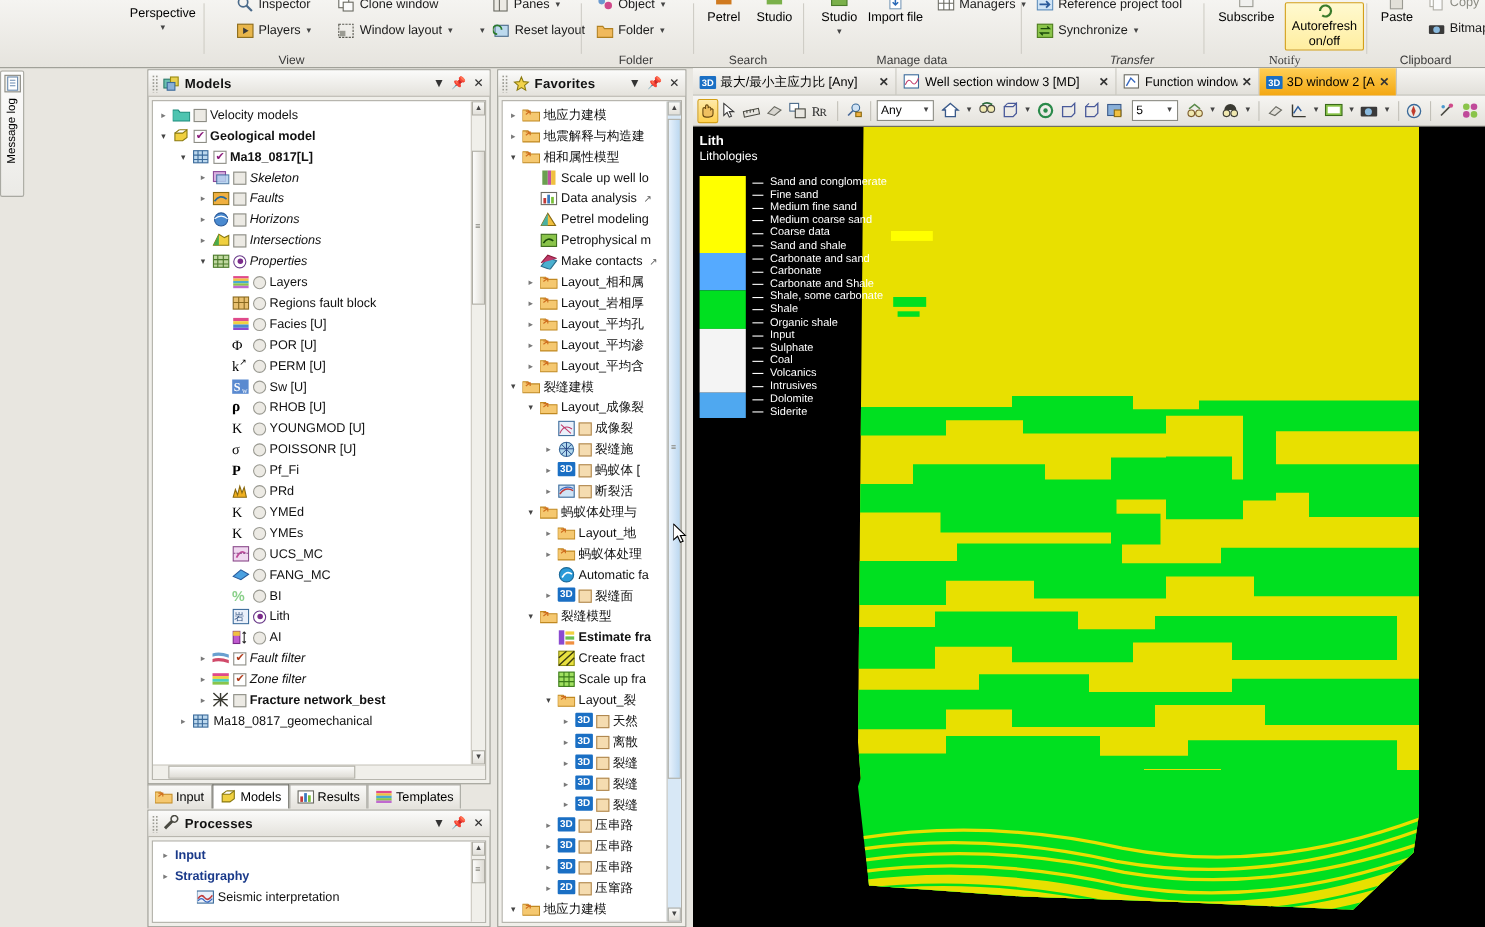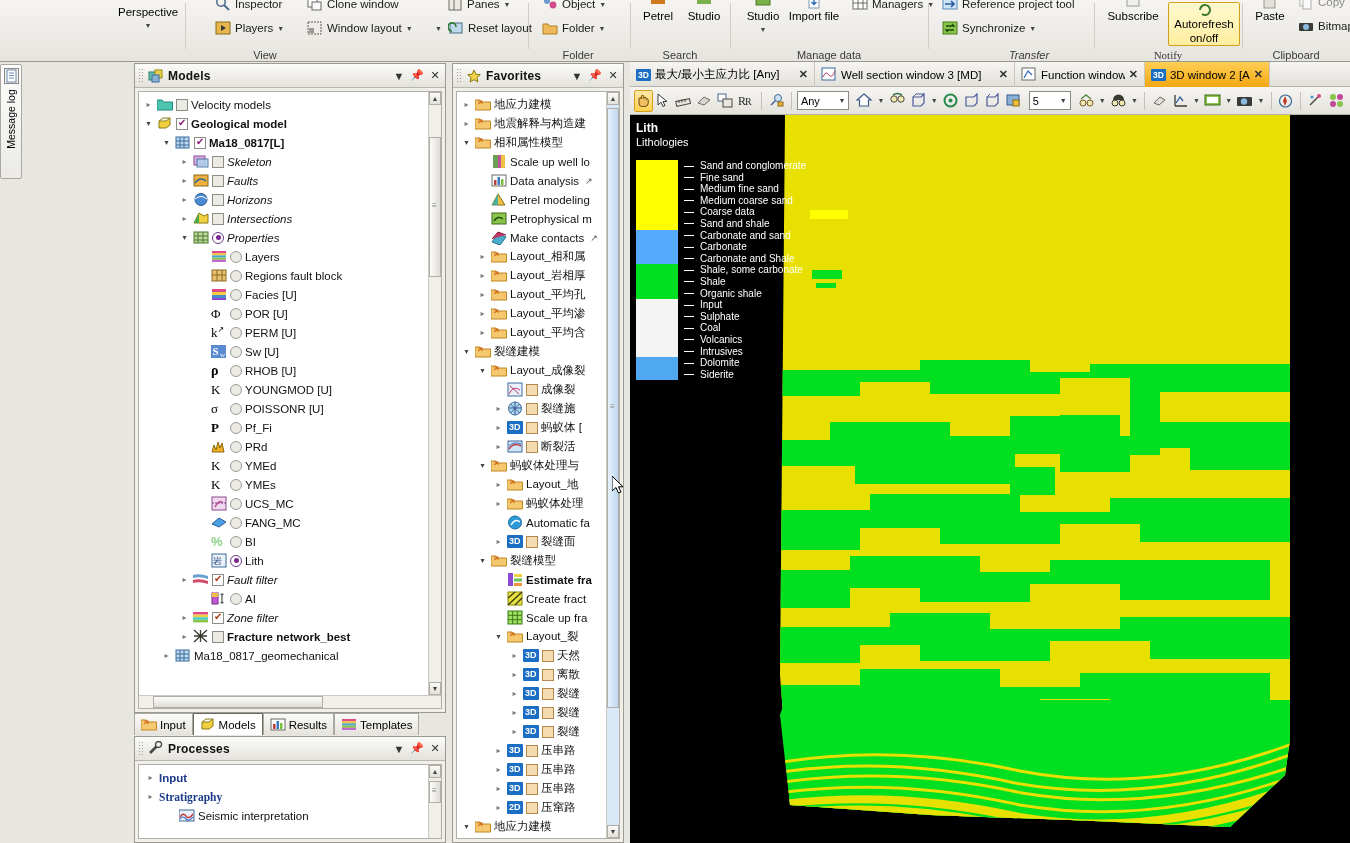--- a/index.html
+++ b/index.html
@@ -594,38 +594,38 @@
           </div>
           <div class="row" style="padding-left:56px">
             <span class="exp"></span>
             <span class="ti"><svg width="16" height="15">
                 <rect x="1" y="1" width="14" height="13" fill="#eaf0fa" stroke="#3a6a9a"></rect>
                 <text x="2" y="11" font-size="9" fill="#2a4a7a">岩</text>
               </svg></span>
             <span class="rad on"></span>
             <span class="lbl" style="">Lith</span>
           </div>
-          <div class="row" style="padding-left:38px">
-            <span class="exp closed"></span>
-            <span class="ti"><svg width="16" height="15">
-                <path d="M0,3 q7,-2 15,1 v3 q-8,-3 -15,-1z" fill="#6aa0d0"></path>
-                <path d="M0,8 q7,-2 15,1 v3 q-8,-3 -15,-1z" fill="#d04a6a"></path>
-              </svg></span>
-            <span class="cb chk on"></span>
-            <span class="lbl i" style="">Fault filter</span>
-          </div>
           <div class="row" style="padding-left:56px">
             <span class="exp"></span>
             <span class="ti"><svg width="16" height="15">
                 <rect x="1" y="2" width="6" height="11" fill="#c05ad0" stroke="#7a2a8a"></rect>
                 <rect x="1" y="2" width="6" height="4" fill="#f0c040"></rect>
                 <path d="M11,3 v9 M9.5,4 l1.5,-1.5 1.5,1.5 M9.5,11 l1.5,1.5 1.5,-1.5" stroke="#2a2a2a" fill="none"></path>
               </svg></span>
             <span class="rad"></span>
             <span class="lbl" style="">AI</span>
+          </div>
+          <div class="row" style="padding-left:38px">
+            <span class="exp closed"></span>
+            <span class="ti"><svg width="16" height="15">
+                <path d="M0,3 q7,-2 15,1 v3 q-8,-3 -15,-1z" fill="#6aa0d0"></path>
+                <path d="M0,8 q7,-2 15,1 v3 q-8,-3 -15,-1z" fill="#d04a6a"></path>
+              </svg></span>
+            <span class="cb chk on"></span>
+            <span class="lbl i" style="">Fault filter</span>
           </div>
           <div class="row" style="padding-left:38px">
             <span class="exp closed"></span>
             <span class="ti"><svg width="16" height="15">
                 <rect x="0" y="2" width="15" height="2.6" fill="#e04a8a"></rect>
                 <rect x="0" y="4.6" width="15" height="2.6" fill="#f0d040"></rect>
                 <rect x="0" y="7.2" width="15" height="2.6" fill="#4ad0c0"></rect>
                 <rect x="0" y="9.8" width="15" height="2.6" fill="#8ac44a"></rect>
               </svg></span>
             <span class="cb chk on"></span>
@@ -713,21 +713,21 @@
       <div class="p-btn">✕</div>
     </div>
     <div class="p-body">
       <div class="tree" id="processes-tree">
           <div class="row" style="padding-left:4px">
             <span class="exp closed"></span>
             <span class="lbl b" style="color:#1a3a8a;">Input</span>
           </div>
           <div class="row" style="padding-left:4px">
             <span class="exp closed"></span>
-            <span class="lbl b" style="color:#1a3a8a;font-family:Liberation Serif, serif;">Stratigraphy</span>
+            <span class="lbl b" style="color:#1a3a8a;">Stratigraphy</span>
           </div>
           <div class="row" style="padding-left:24px">
             <span class="exp"></span>
             <span class="ti"><svg width="16" height="15">
                 <rect x="0" y="2" width="15" height="11" fill="#eaf0fa" stroke="#3a6a9a"></rect>
                 <path d="M1,9 q3,-5 6,-1 q3,4 7,-2" stroke="#c03a3a" fill="none" stroke-width="1.4"></path>
                 <path d="M1,11 q3,-4 6,0 q3,3 7,-2" stroke="#3a6ac0" fill="none" stroke-width="1.2"></path>
               </svg></span>
             <span class="lbl" style="">Seismic interpretation</span>
           </div>

